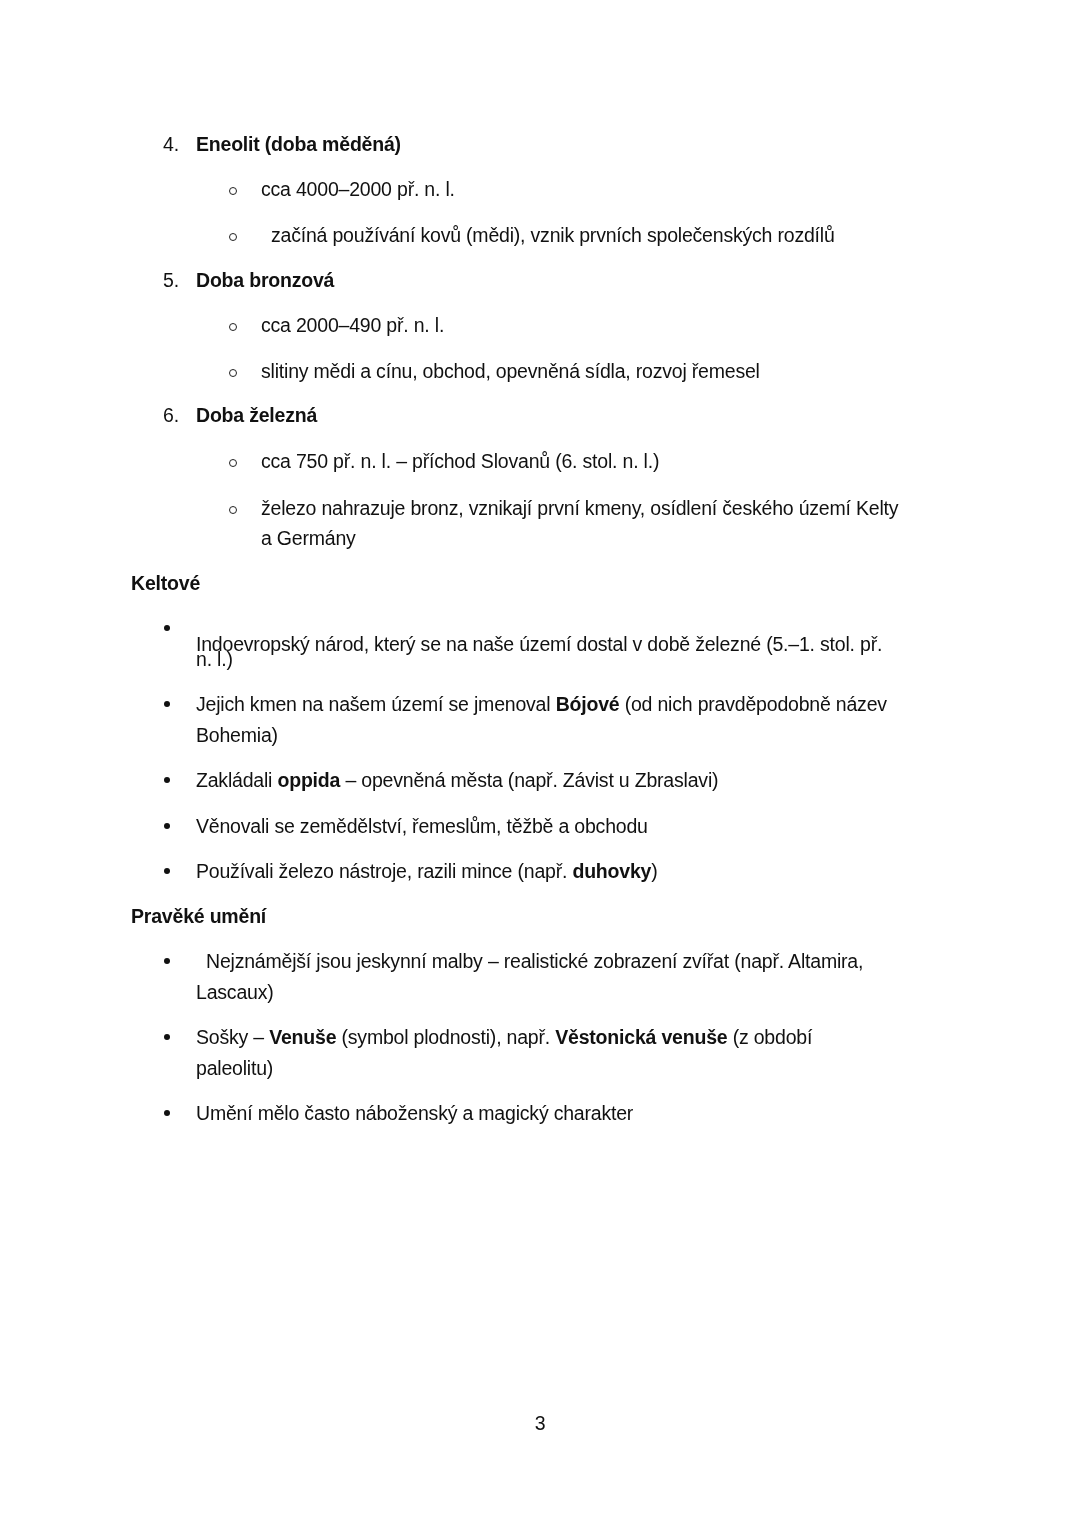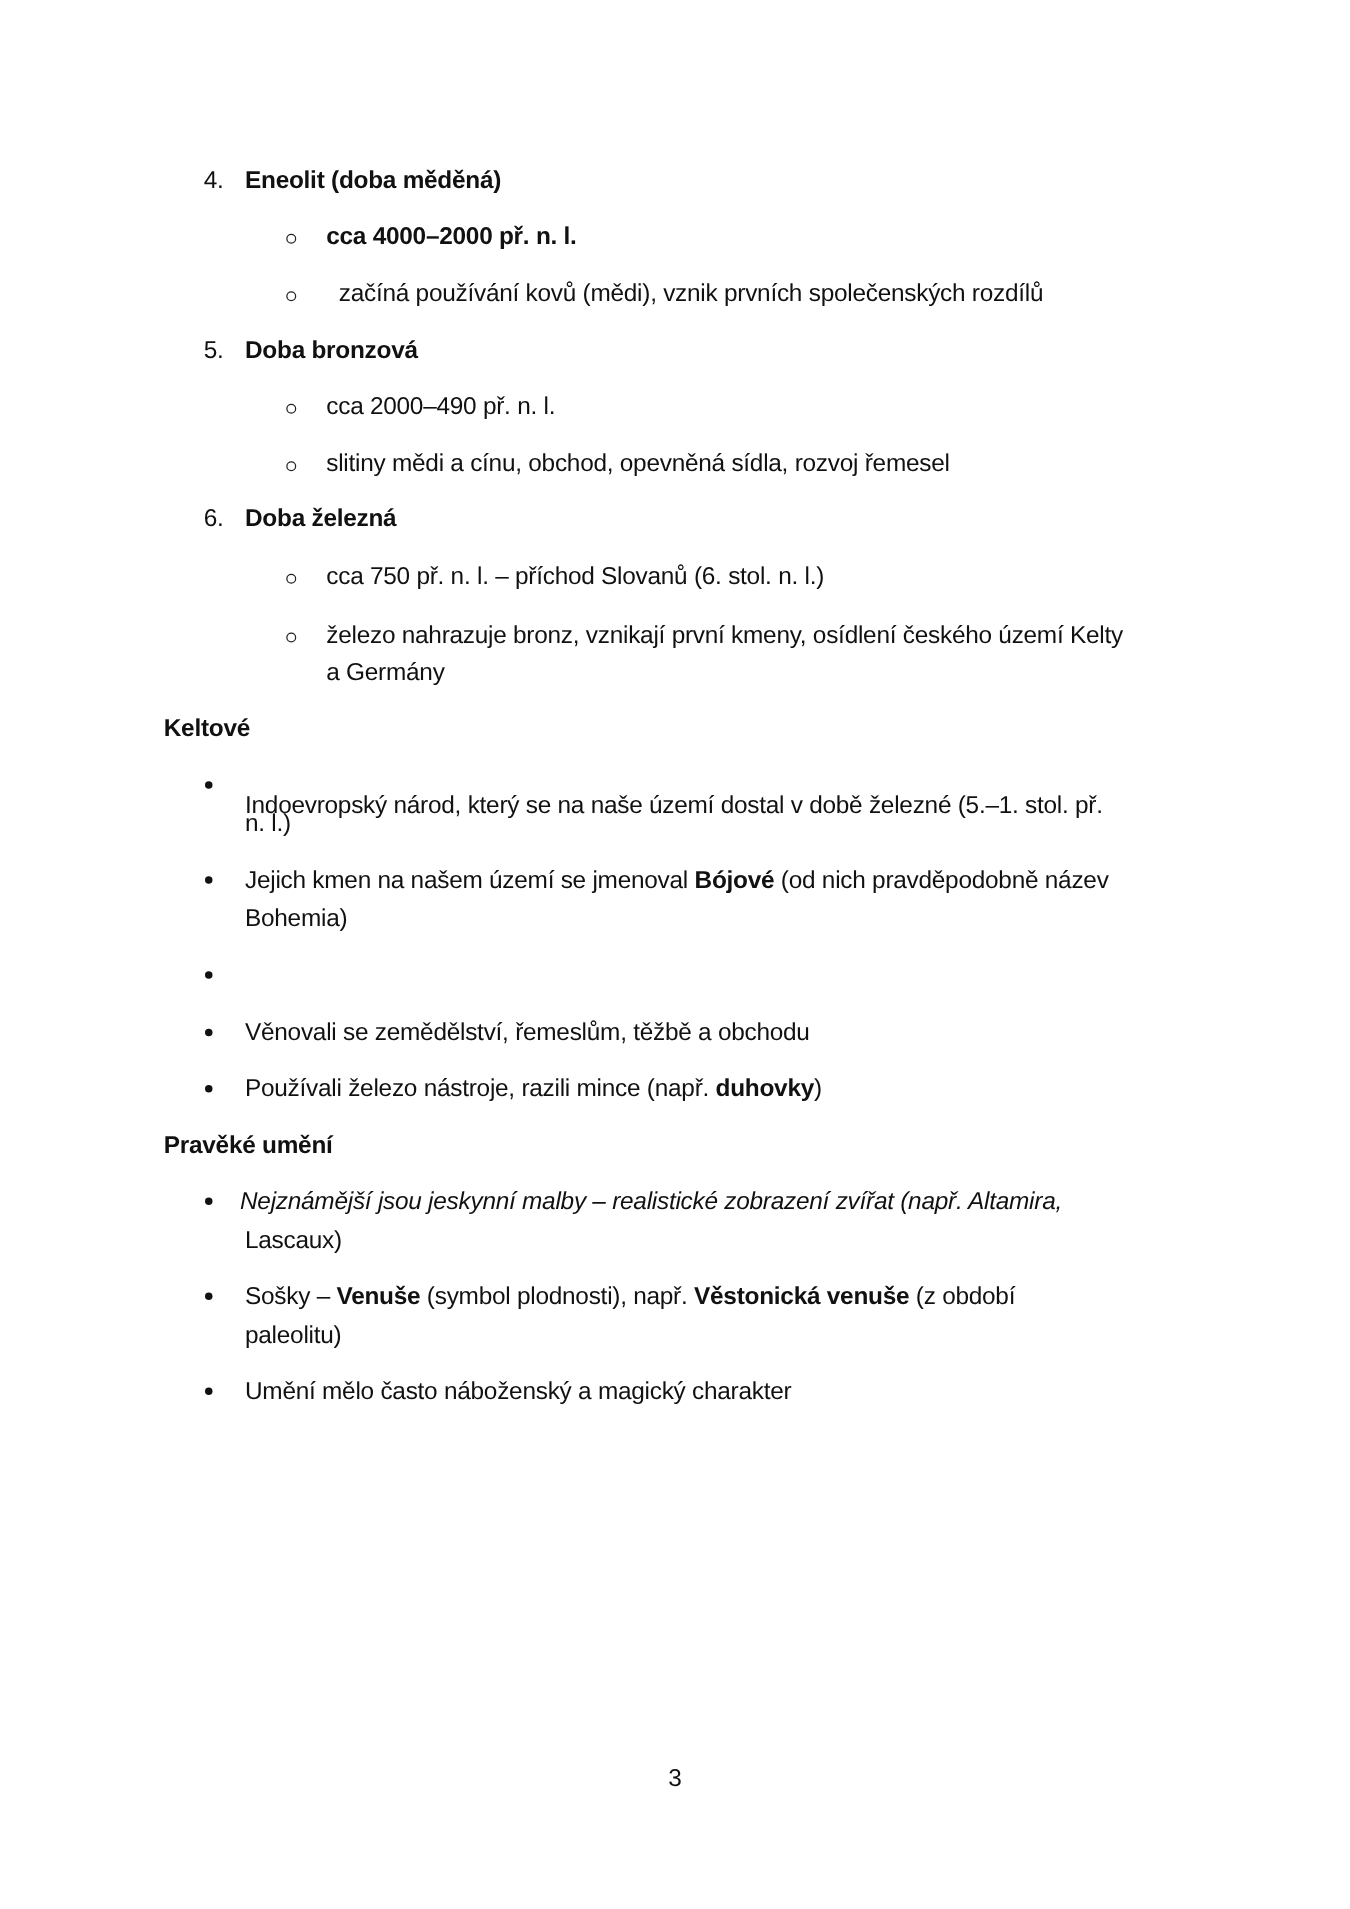--- a/index.html
+++ b/index.html
@@ -55,21 +55,21 @@
     }
   </style>
 </head>
 <body>
 
 <div class="page">
 
   <span class="num" style="left:163px; top:132px;">4.</span>
   <span class="line heading" style="left:196px; top:132px;">Eneolit (doba měděná)</span>
   <span class="circ" style="left:229px; top:187px;"></span>
-  <span class="line" style="left:261px; top:177px;font-weight:bold;">cca 4000–2000 př. n. l.</span>
+  <span class="line" style="left:261px; top:177px;">cca 4000–2000 př. n. l.</span>
   <span class="circ" style="left:229px; top:233px;"></span>
   <span class="line" style="left:271px; top:223px;">začíná používání kovů (mědi), vznik prvních společenských rozdílů</span>
 
   <span class="num" style="left:163px; top:268px;">5.</span>
   <span class="line heading" style="left:196px; top:268px;">Doba bronzová</span>
   <span class="circ" style="left:229px; top:323px;"></span>
   <span class="line" style="left:261px; top:313px;">cca 2000–490 př. n. l.</span>
   <span class="circ" style="left:229px; top:369px;"></span>
   <span class="line" style="left:261px; top:359px;">slitiny mědi a cínu, obchod, opevněná sídla, rozvoj řemesel</span>
 
@@ -85,31 +85,32 @@
 
   <span class="dot" style="left:164px; top:625px;"></span>
   <span class="line" style="left:196px; top:632px;">Indoevropský národ, který se na naše území dostal v době železné (5.–1. stol. př.</span>
   <span class="line" style="left:196px; top:647px;">n. l.)</span>
 
   <span class="dot" style="left:164px; top:701px;"></span>
   <span class="line" style="left:196px; top:692px;"><span>Jejich kmen na našem území se jmenoval </span><b>Bójové</b><span> (od nich pravděpodobně název</span></span>
   <span class="line" style="left:196px; top:723px;">Bohemia)</span>
 
   <span class="dot" style="left:164px; top:777px;"></span>
+  <span class="line" style="left:196px; top:768px;"><span>Zakládali </span><b>oppida</b><span> – opevněná města (např. Závist u Zbraslavi)</span></span>
 
   <span class="dot" style="left:164px; top:823px;"></span>
   <span class="line" style="left:196px; top:814px;">Věnovali se zemědělství, řemeslům, těžbě a obchodu</span>
 
   <span class="dot" style="left:164px; top:868px;"></span>
   <span class="line" style="left:196px; top:859px;"><span>Používali železo nástroje, razili mince (např. </span><b>duhovky</b><span>)</span></span>
 
   <span class="line heading" style="left:131px; top:904px;">Pravěké umění</span>
 
   <span class="dot" style="left:164px; top:958px;"></span>
-  <span class="line" style="left:192px; top:949px;font-style:italic;">Nejznámější jsou jeskynní malby – realistické zobrazení zvířat (např. Altamira,</span>
+  <span class="line" style="left:206px; top:949px;">Nejznámější jsou jeskynní malby – realistické zobrazení zvířat (např. Altamira,</span>
   <span class="line" style="left:196px; top:980px;">Lascaux)</span>
 
   <span class="dot" style="left:164px; top:1034px;"></span>
   <span class="line" style="left:196px; top:1025px;"><span>Sošky – </span><b>Venuše</b><span> (symbol plodnosti), např. </span><b>Věstonická venuše</b><span> (z období</span></span>
   <span class="line" style="left:196px; top:1056px;">paleolitu)</span>
 
   <span class="dot" style="left:164px; top:1110px;"></span>
   <span class="line" style="left:196px; top:1101px;">Umění mělo často náboženský a magický charakter</span>
 
   <div class="pagenum">3</div>

